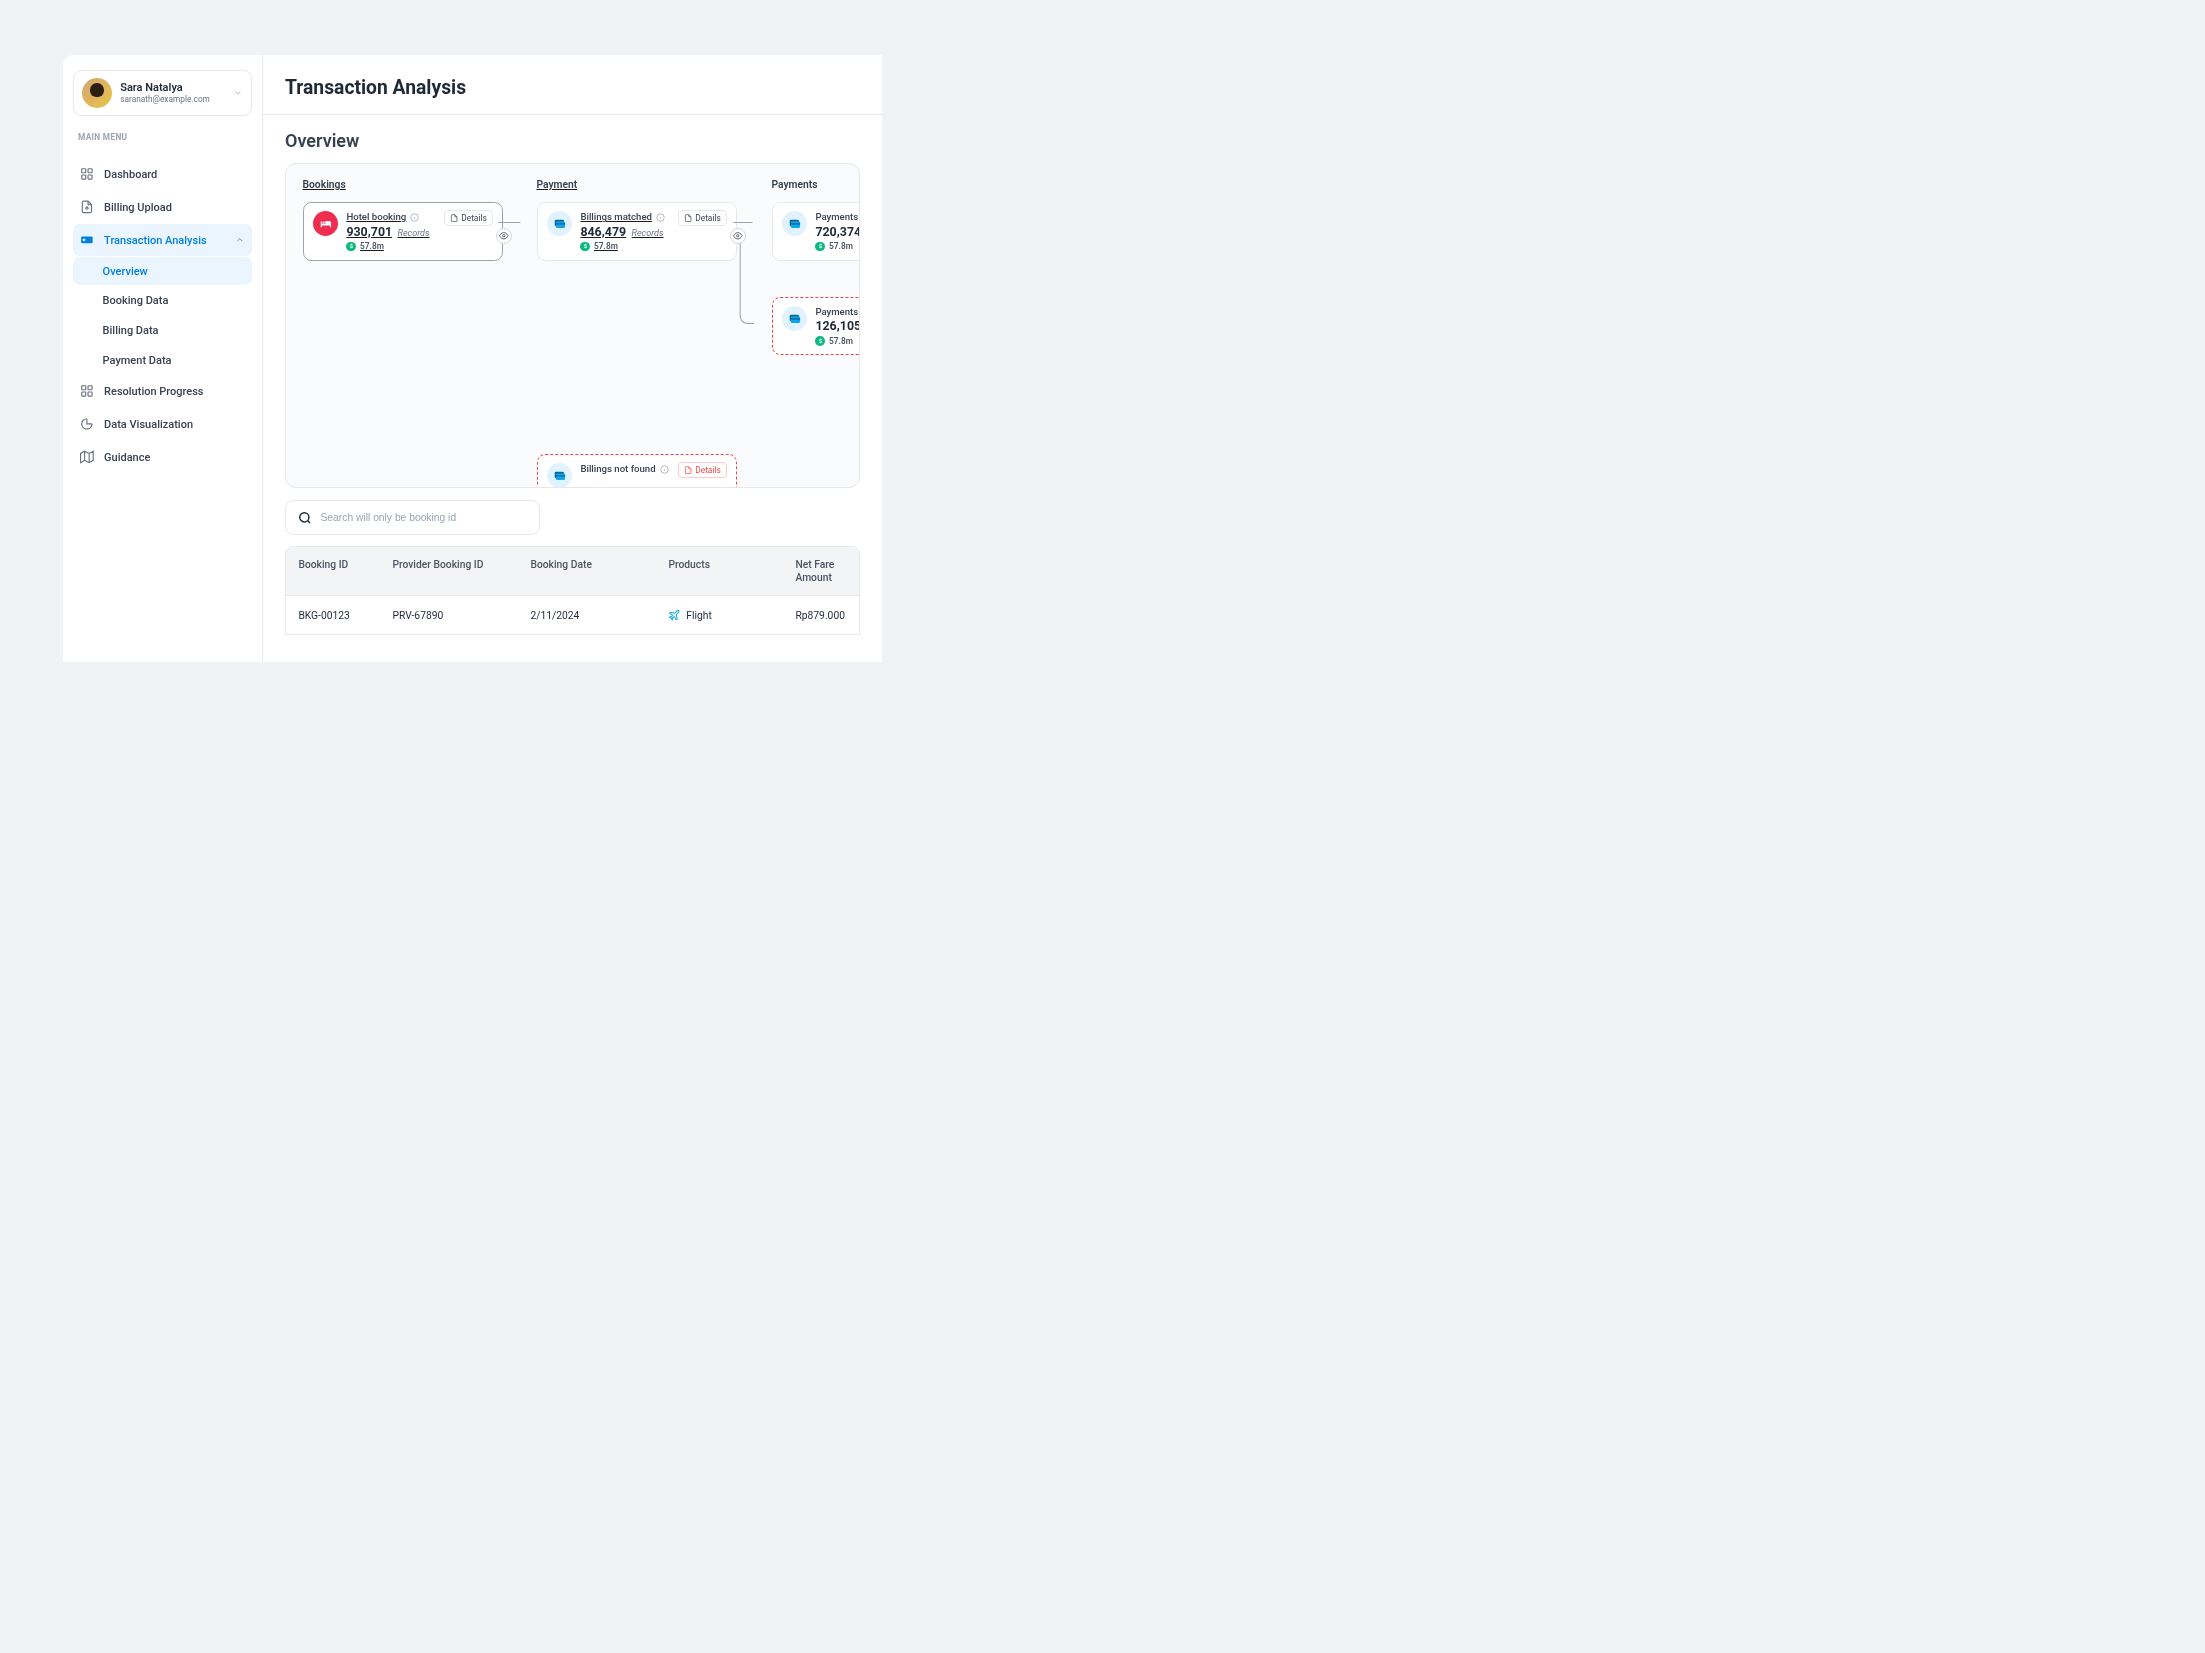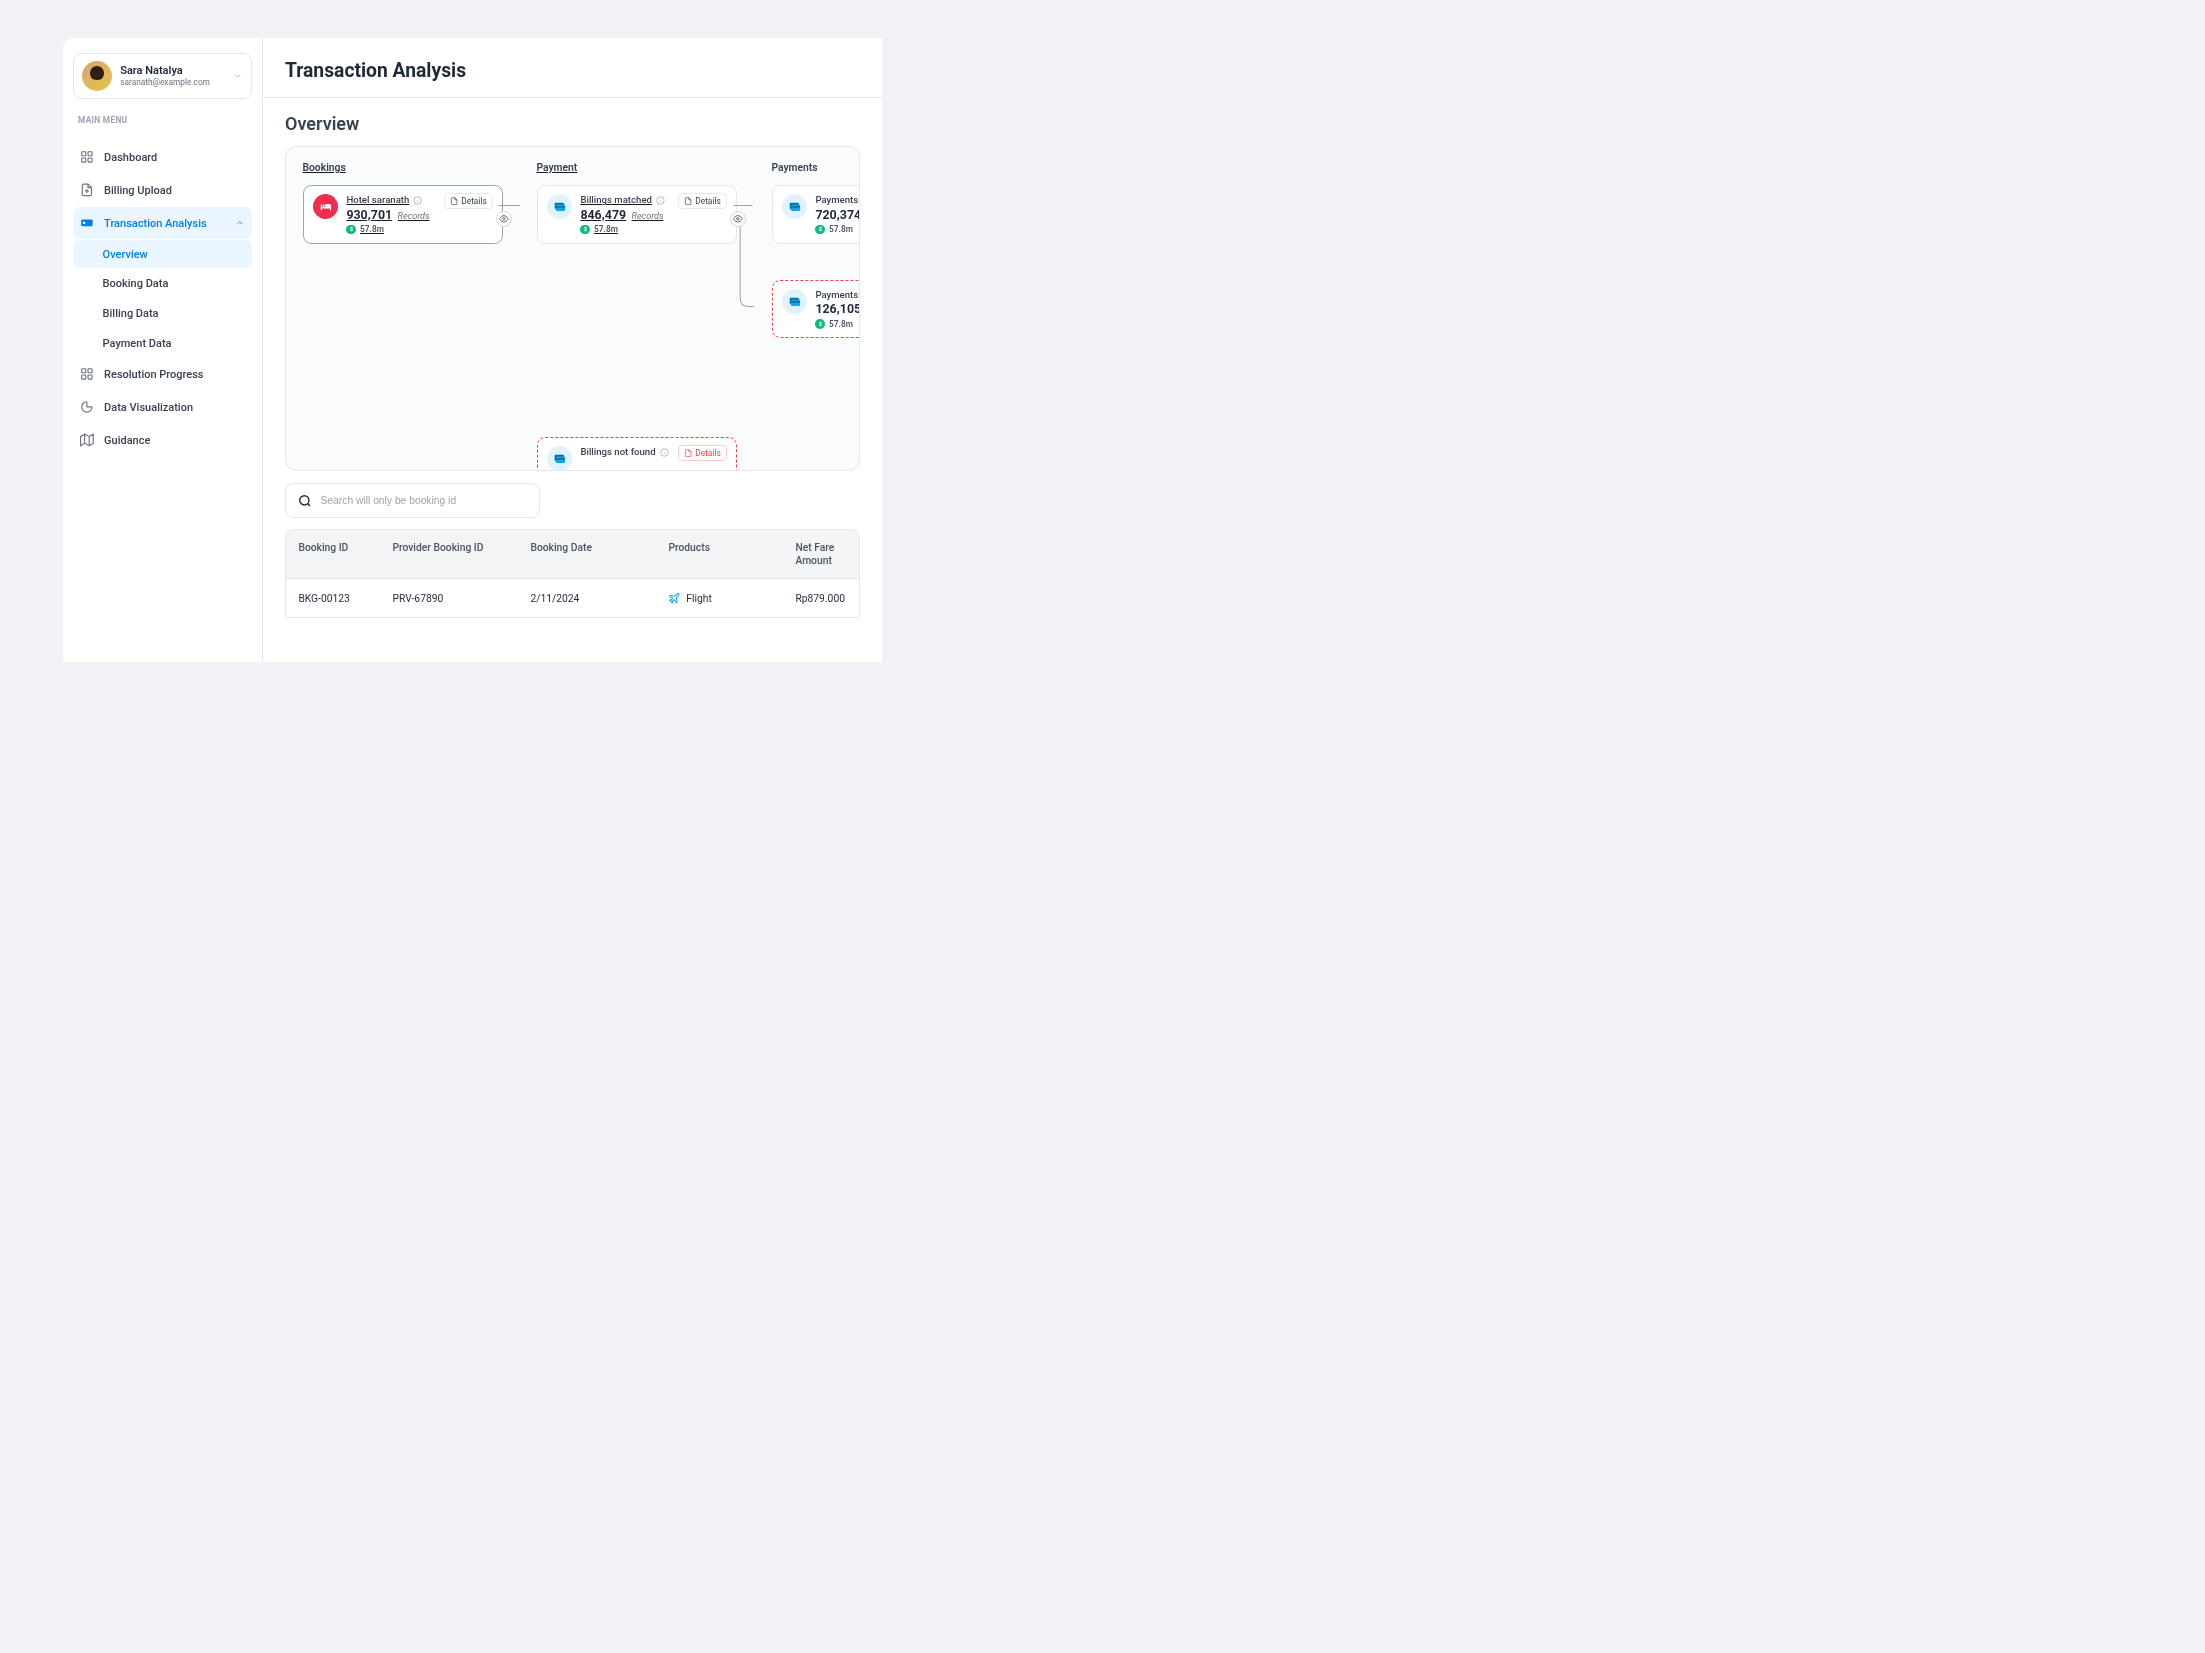--- a/index.html
+++ b/index.html
@@ -13,21 +13,21 @@
       color: #1a1a1a;
       overflow: hidden;
       width: 882px;
       height: 662px;
     }
     .app-container {
       display: flex;
       width: 882px;
       height: 662px;
       background: #f0f2f5;
-      padding: 38px 0 0 63px;
+      padding: 55px 0 0 63px;
     }
     .sidebar {
       width: 200px;
       background: #fff;
       border-radius: 11px 0 0 0;
       border-right: 0.7px solid #e5e7eb;
       padding: 15px 9.6px;
       flex-shrink: 0;
     }
     .user-card {
@@ -500,21 +500,21 @@
         <div class="flow-column">
           <div class="flow-column-title">Bookings</div>
           <div class="flow-card selected">
             <div class="card-icon red">
               <svg width="13.8" height="13.8" viewBox="0 0 24 24" fill="#fff">
                   <path d="M3 8v10h2v-3h14v3h2V10a3 3 0 0 0-3-3h-7v5H5V8H3zm5 0a2 2 0 1 0 0 4 2 2 0 0 0 0-4z"></path>
                 </svg>
             </div>
             <div class="card-content">
               <div class="card-title-row">
-                <span class="card-title">Hotel saranath</span>
+                <span class="card-title">Hotel booking</span>
                 <span class="info-icon">
                   <svg width="9" height="9" viewBox="0 0 24 24" fill="none" stroke="#9ca3af" stroke-width="2">
                       <circle cx="12" cy="12" r="10"></circle>
                       <line x1="12" y1="16" x2="12" y2="12"></line>
                       <line x1="12" y1="8" x2="12.01" y2="8"></line>
                     </svg>
                 </span>
               </div>
               <div class="card-value-row">
                 <span class="card-value">930,701</span>

